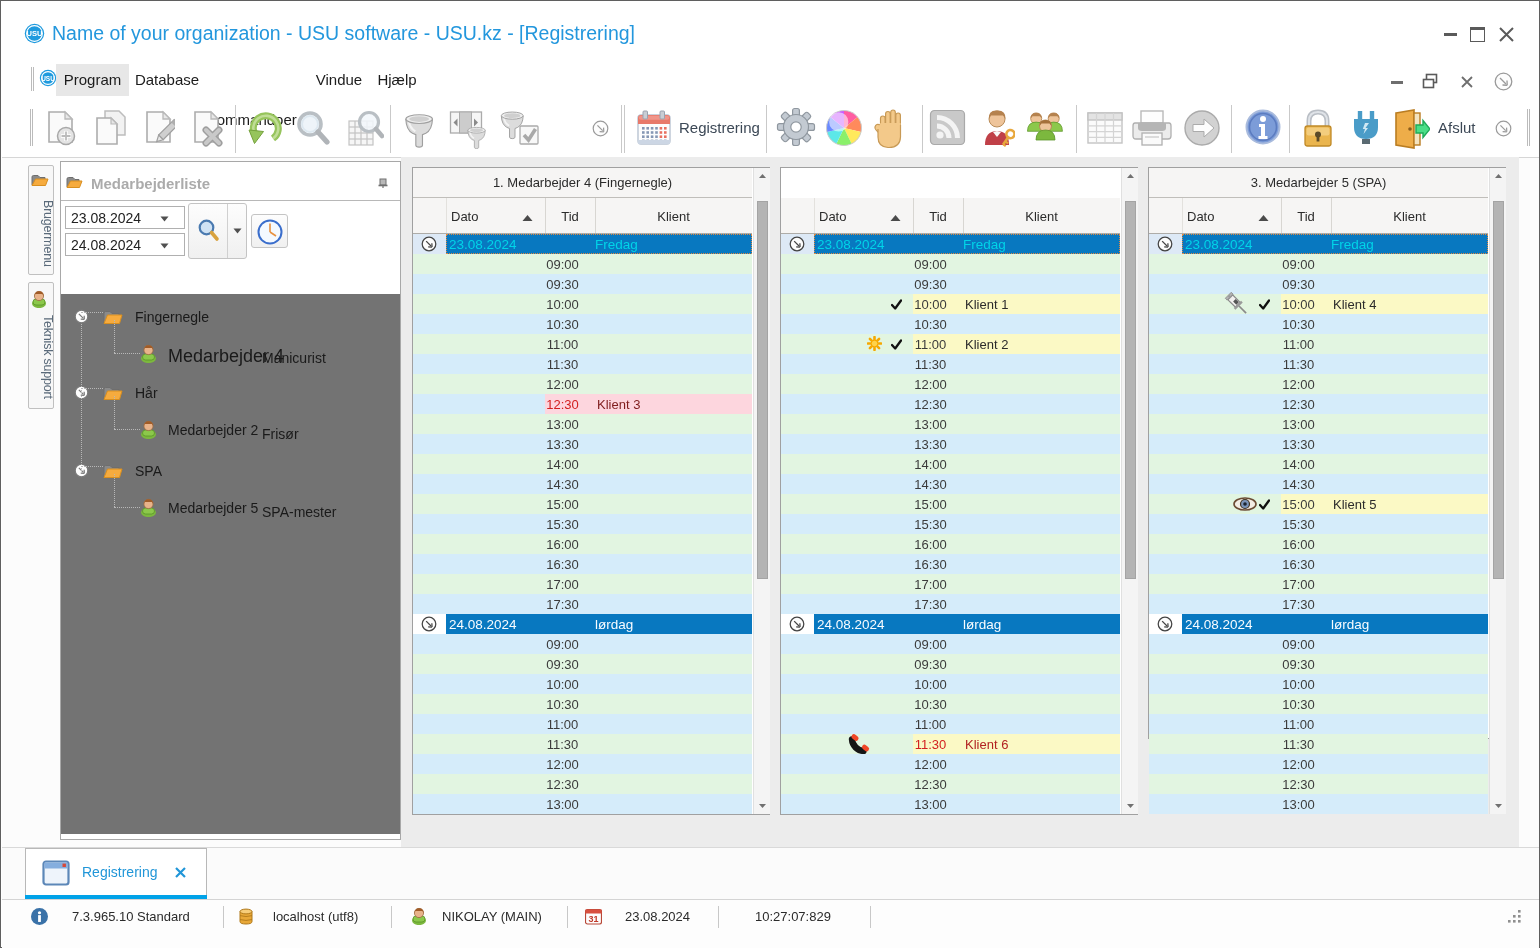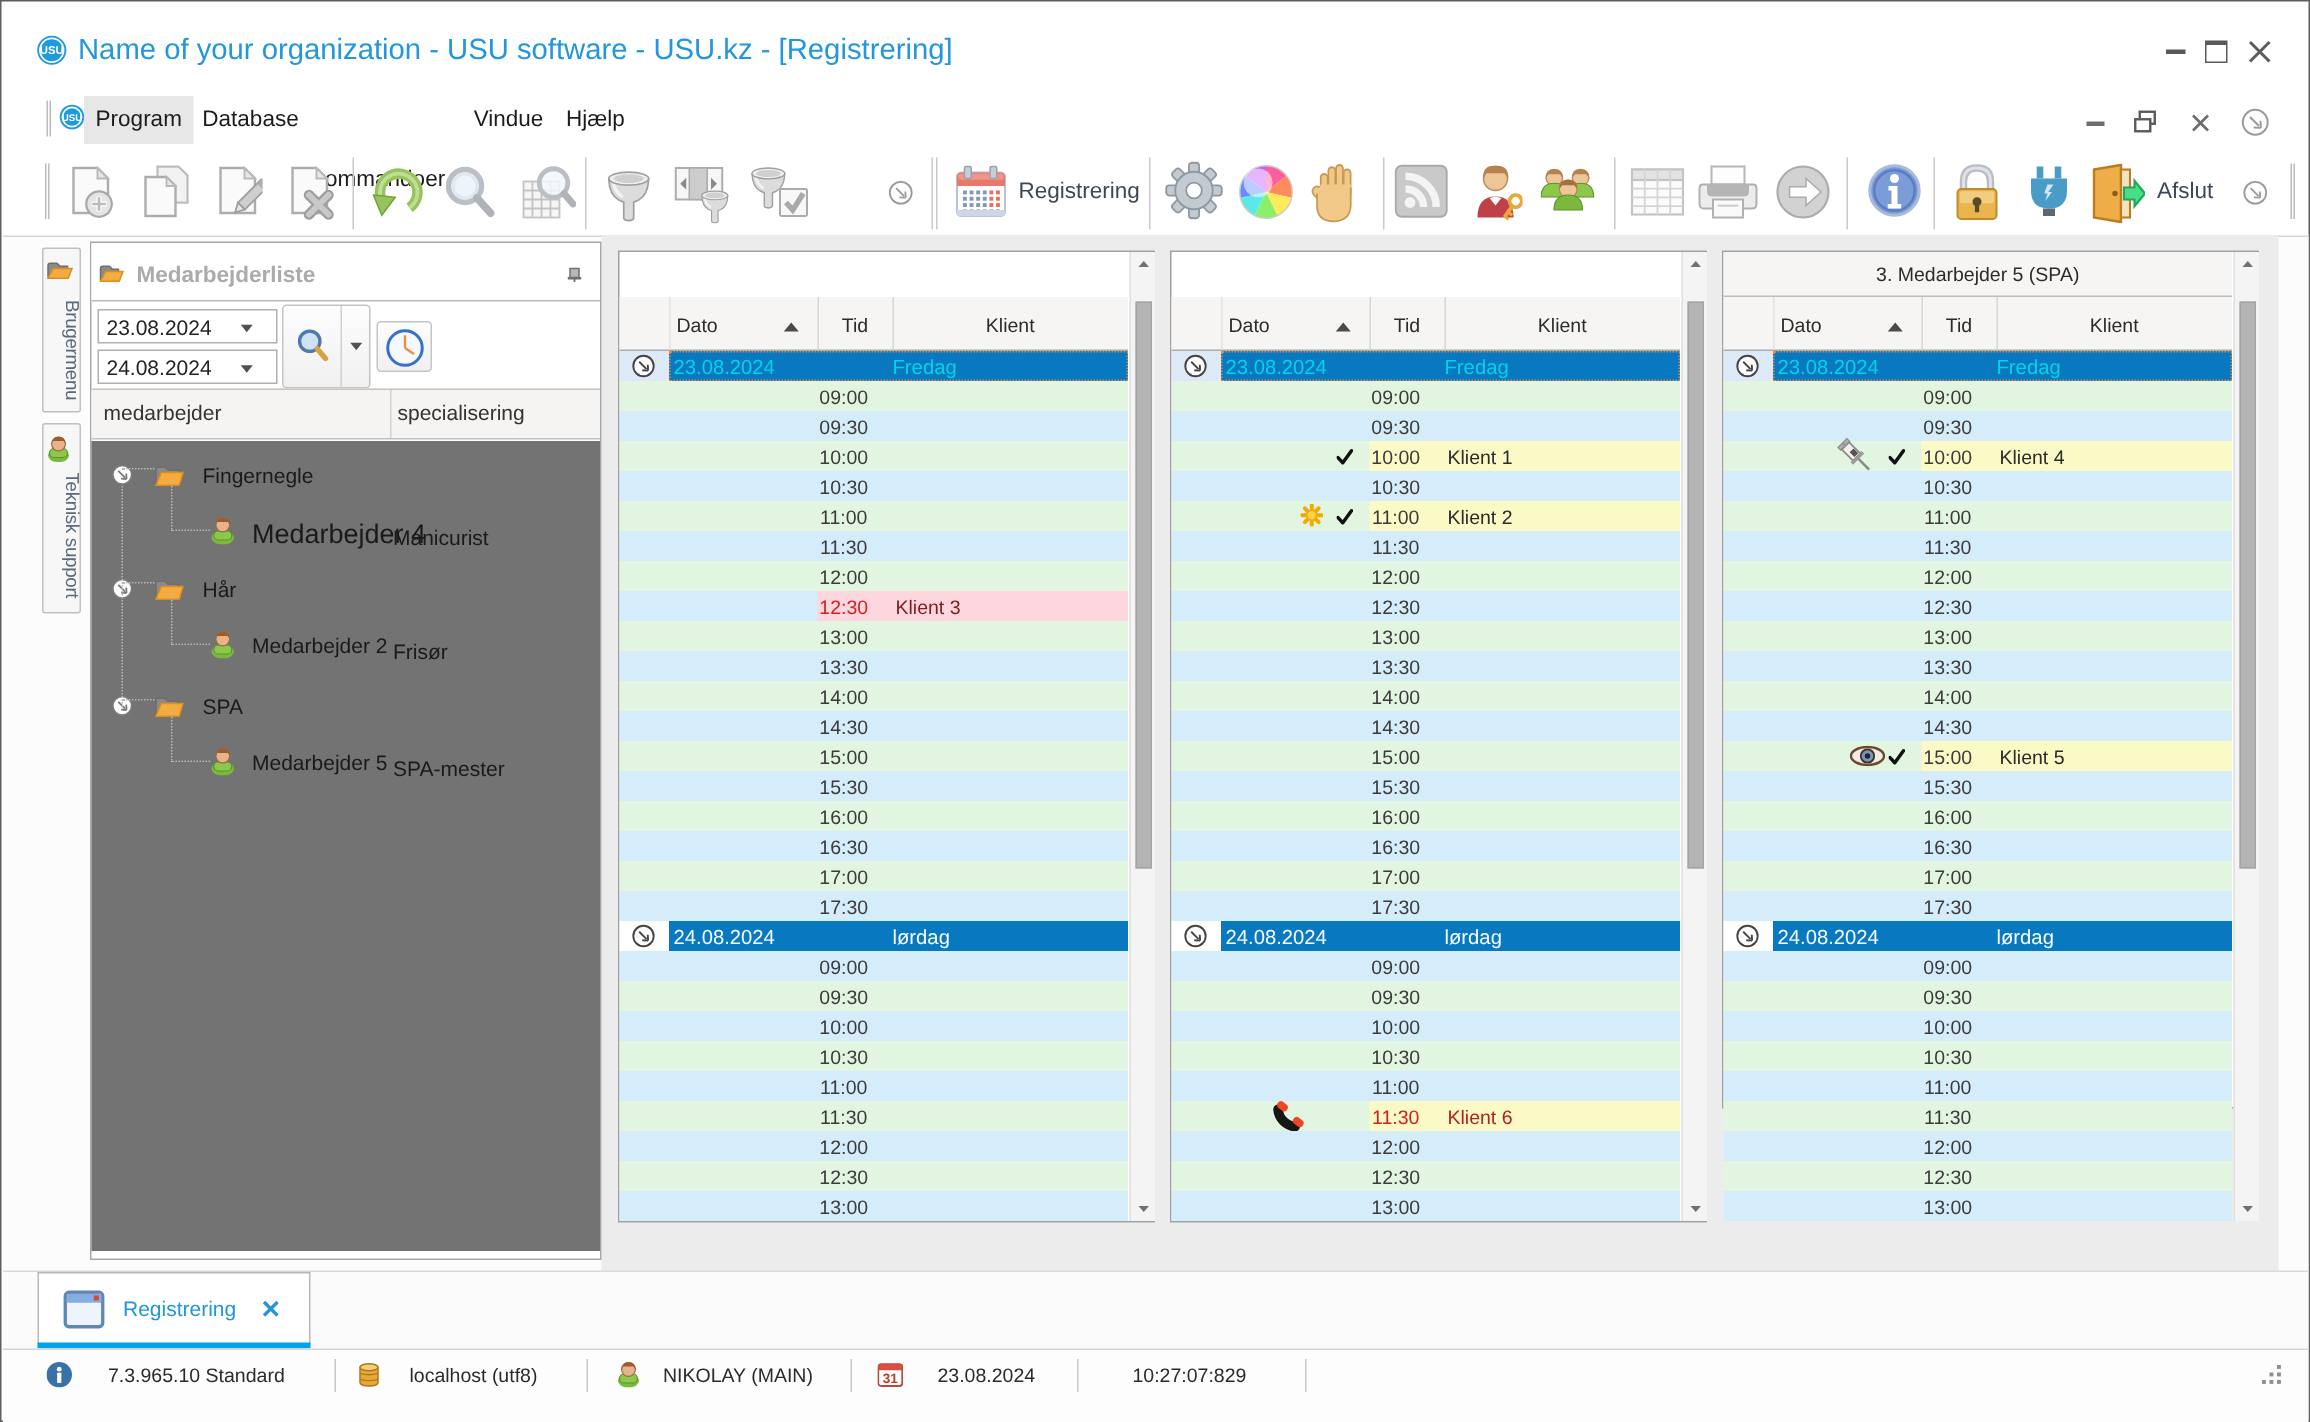--- a/index.html
+++ b/index.html
@@ -435,25 +435,20 @@
       </div>
       <div style="position:absolute;left:190px;top:52px;width:37px;height:34px;border:1px solid #c4c4c4;border-radius:3px;background:linear-gradient(#fdfdfd,#f0f0f0);">
         <div style="position:absolute;left:5px;top:4px;width:26px;height:26px;">
           <svg width="26" height="26" viewBox="0 0 26 26" style="">
             <circle cx="13.0" cy="13.0" r="11.5" fill="#f4f9ff" stroke="#3a6ecc" stroke-width="2"></circle>
             <line x1="13.0" y1="13.0" x2="13.0" y2="4.5" stroke="#e8903e" stroke-width="1.6"></line>
             <line x1="13.0" y1="13.0" x2="19.0" y2="17.0" stroke="#e8903e" stroke-width="1.6"></line>
           </svg>
         </div>
       </div>
-      <div style="position:absolute;left:0px;top:97px;width:339px;height:34px;background:#f5f4f3;border-top:1px solid #c6c4c2;border-bottom:1px solid #c6c4c2;">
-        <div style="position:absolute;left:8px;top:7px;font-size:14px;color:#333;">medarbejder</div>
-        <div style="position:absolute;left:204px;top:7px;font-size:14px;color:#333;">specialisering</div>
-        <div style="position:absolute;left:199px;top:0px;width:1px;height:32px;background:#d4d2d0;"></div>
-      </div>
       <div style="position:absolute;left:0px;top:132px;width:339px;height:540px;background:#737373;">
         <div style="position:absolute;left:13px;top:15px;width:15px;height:15px;">
           <svg width="15" height="15" viewBox="0 0 15 15" style="">
             <circle cx="7.5" cy="7.5" r="6.3" fill="#fdfdfd" stroke="#7a7a7a" stroke-width="1.2"></circle>
             <line x1="4.854" y1="4.854" x2="9.39" y2="9.39" stroke="#7a7a7a" stroke-width="1.2"></line>
             <path d="M 10.335 10.335 L 10.146 6.744 M 10.335 10.335 L 6.744 10.146" stroke="#7a7a7a" stroke-width="1.2" fill="none"></path>
           </svg>
         </div>
         <div style="position:absolute;left:20px;top:18px;width:22px;height:1px;border-top:1px dotted #b8b8b8;"></div>
         <div style="position:absolute;left:42px;top:15px;width:20px;height:16px;">
@@ -526,20 +521,21 @@
             <circle cx="8.5" cy="6" r="4.6" fill="#e8b38a" stroke="#9a6a40" stroke-width="0.8"></circle>
             <path d="M3.9000000000000004 6 Q4.5 1 8.5 1.2 Q13.1 1 13.1 6 L11.9 4 L4.9 4 Z" fill="#a05c28"></path>
           </svg>
         </div>
         <div style="position:absolute;left:107px;top:206px;font-size:14px;color:#1a1a1a;">Medarbejder 5</div>
         <div style="position:absolute;left:201px;top:210px;font-size:14px;color:#1a1a1a;">SPA-mester</div>
         <div style="position:absolute;left:20px;top:30px;width:1px;height:147px;border-left:1px dotted #b8b8b8;"></div>
       </div>
     </div>
     <div style="position:absolute;left:411px;top:166px;width:358px;height:648px;background:#fff;border:1px solid #a0a0a0;">
+      <div style="position:absolute;left:0px;top:0px;width:339px;height:30px;background:#f6f5f4;border-bottom:1px solid #c0beba;text-align:center;line-height:29px;font-size:13px;color:#2b2b2b;position:absolute;">1. Medarbejder 4 (Fingernegle)</div>
       <div style="position:absolute;left:0px;top:30px;width:339px;height:36px;background:#f6f5f4;border-bottom:1px solid #aeaca8;">
         <div style="position:absolute;left:38px;top:11px;font-size:13px;color:#2b2b2b;">Dato</div>
         <div style="position:absolute;left:109px;top:16px;width:11px;height:8px;">
           <svg width="11" height="8" viewBox="0 0 11 8" style="">
             <path d="M5.5 1 L10.5 7 L0.5 7 Z" fill="#4a4a4a"></path>
           </svg>
         </div>
         <div style="position:absolute;left:132px;width:50px;top:11px;text-align:center;font-size:13px;color:#2b2b2b;">Tid</div>
         <div style="position:absolute;left:182px;width:157px;top:11px;text-align:center;font-size:13px;color:#2b2b2b;">Klient</div>
         <div style="position:absolute;left:33px;top:0px;width:1px;height:35px;background:#e3e1dd;"></div>

